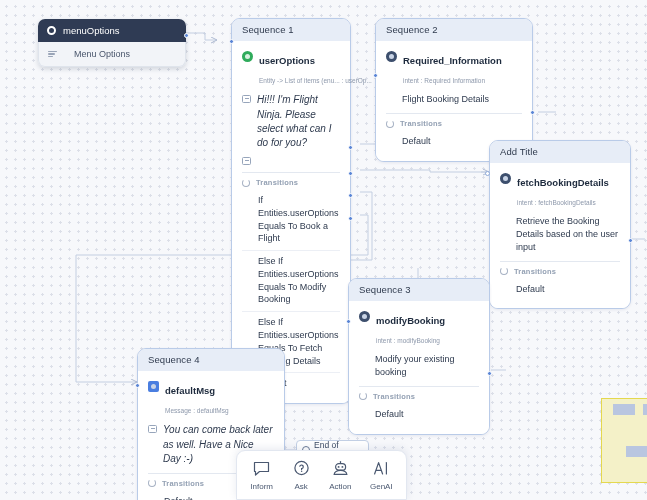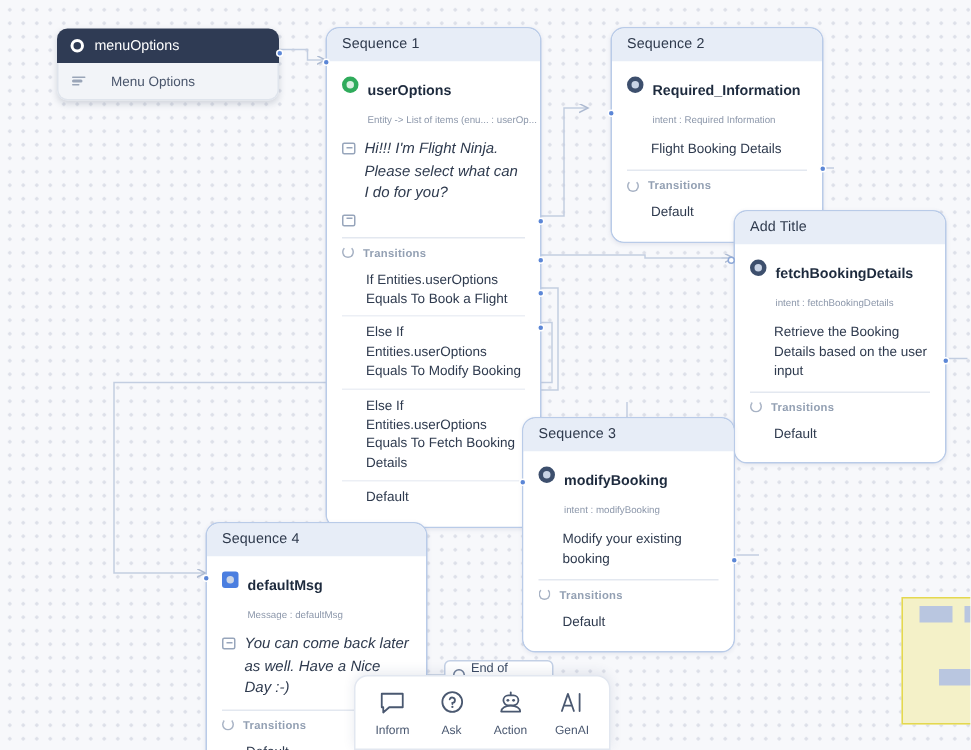--- a/index.html
+++ b/index.html
@@ -207,21 +207,21 @@
       <span class="list-ico">
           <span></span>
           <span></span>
           <span></span>
         </span>
       <span>Menu Options</span>
     </div>
     <div class="port" style="right:-3px; top:14px;"></div>
   </div>
 
-  <div class="node" style="left:217px; top:18px; width:144px;">
+  <div class="node" style="left:231px; top:18px; width:120px;">
     <div class="node-head">Sequence 1</div>
     <div class="node-body">
       <div class="intent-row">
         <span class="intent-dot green"></span>
         <span class="intent-text">
           <span class="intent-name">userOptions</span>
           <span class="intent-sub">Entity -&gt; List of items (enu...    : userOp...</span>
         </span>
       </div>
       <div class="msg-row">
@@ -241,21 +241,21 @@
       <div class="trans-item">Else If Entities.userOptions Equals To Fetch Booking Details</div>
       <div class="trans-item">Default</div>
     </div>
     <div class="port" style="left:-3px; top:20px;"></div>
     <div class="port" style="right:-3px; top:126px;"></div>
     <div class="port" style="right:-3px; top:152px;"></div>
     <div class="port" style="right:-3px; top:174px;"></div>
     <div class="port" style="right:-3px; top:197px;"></div>
   </div>
 
-  <div class="node" style="left:407px; top:18px; width:142px;">
+  <div class="node" style="left:375px; top:18px; width:158px;">
     <div class="node-head">Sequence 2</div>
     <div class="node-body">
       <div class="intent-row">
         <span class="intent-dot"></span>
         <span class="intent-text">
           <span class="intent-name">Required_Information</span>
           <span class="intent-sub">intent : Required Information</span>
         </span>
       </div>
       <div class="plain-text">Flight Booking Details</div>

